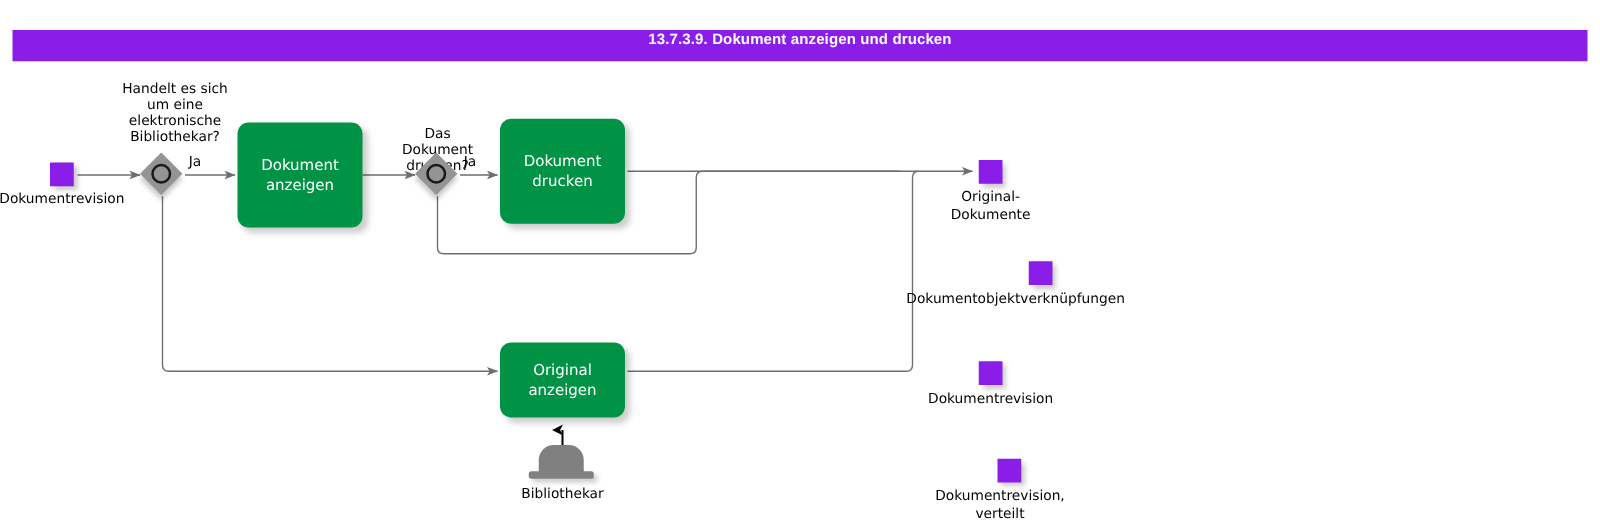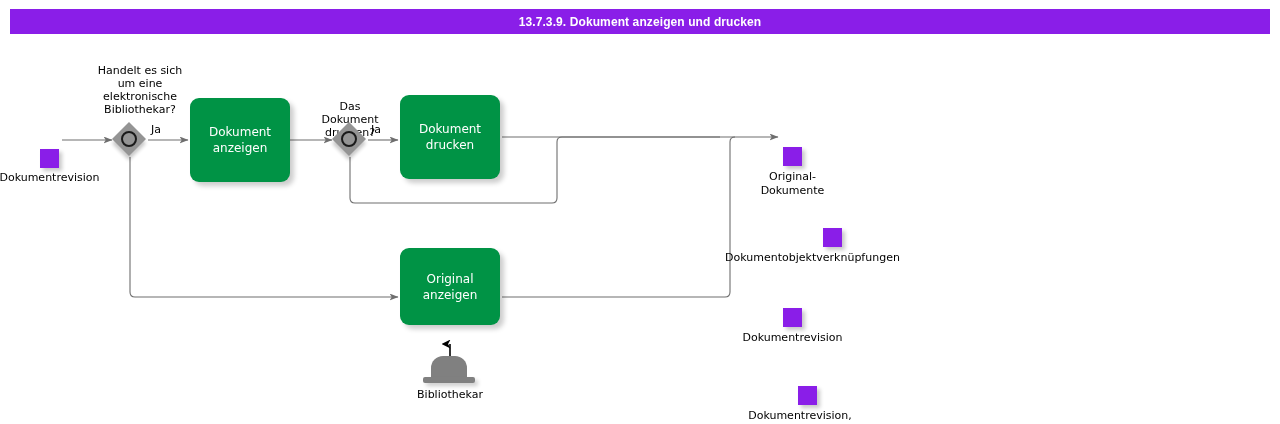--- a/index.html
+++ b/index.html
@@ -12,26 +12,26 @@
     height: 424px;
     position: relative;
     overflow: hidden;
     font-family: "DejaVu Sans", sans-serif;
   }
 
   
   #title-bar {
     position: absolute;
     left: 10px;
-    top: 9px;
+    top: 24px;
     width: 1260px;
     height: 25px;
     background: #8A1EE8;
     display: flex;
-    align-items: center;
+    align-items: flex-start;
     justify-content: center;
   }
   #title-bar .title-text {
     color: #ffffff;
     font-size: 12px;
     font-weight: bold;
     font-family: "Liberation Sans", sans-serif;
     letter-spacing: 0.1px;
     white-space: nowrap;
   }
@@ -69,21 +69,20 @@
     font-size: 12px;
     line-height: 16px;
     text-align: center;
     white-space: pre-line;
     font-family: "DejaVu Sans", sans-serif;
   }
 
   
   .data-node {
     position: absolute;
-    margin-top: 19px;
   }
   .data-square {
     width: 19px;
     height: 19px;
     background: #8A1EE8;
     box-shadow: 3px 3px 4px rgba(0,0,0,0.22);
   }
   .data-label {
     position: absolute;
     top: 24px;
@@ -250,21 +249,21 @@
     <div class="gateway-diamond"></div>
     <div class="gateway-ring"></div>
   </div>
   <div class="flow-label" style="left:371px; top:123px;">Ja</div>
 
   <div class="task-node" style="left:400px; top:95px; width:100px; height:84px;">
     <span class="task-label">Dokument
 drucken</span>
   </div>
 
-  <div class="task-node" style="left:400px; top:248px; width:100px; height:77px;">
+  <div class="task-node" style="left:400px; top:274px; width:100px; height:60px;">
     <span class="task-label">Original
 anzeigen</span>
   </div>
 
   <div class="role-node" style="left:423px; top:356px;">
     <div class="role-dome"></div>
     <div class="role-base"></div>
     <div class="role-label">Bibliothekar</div>
   </div>
 

